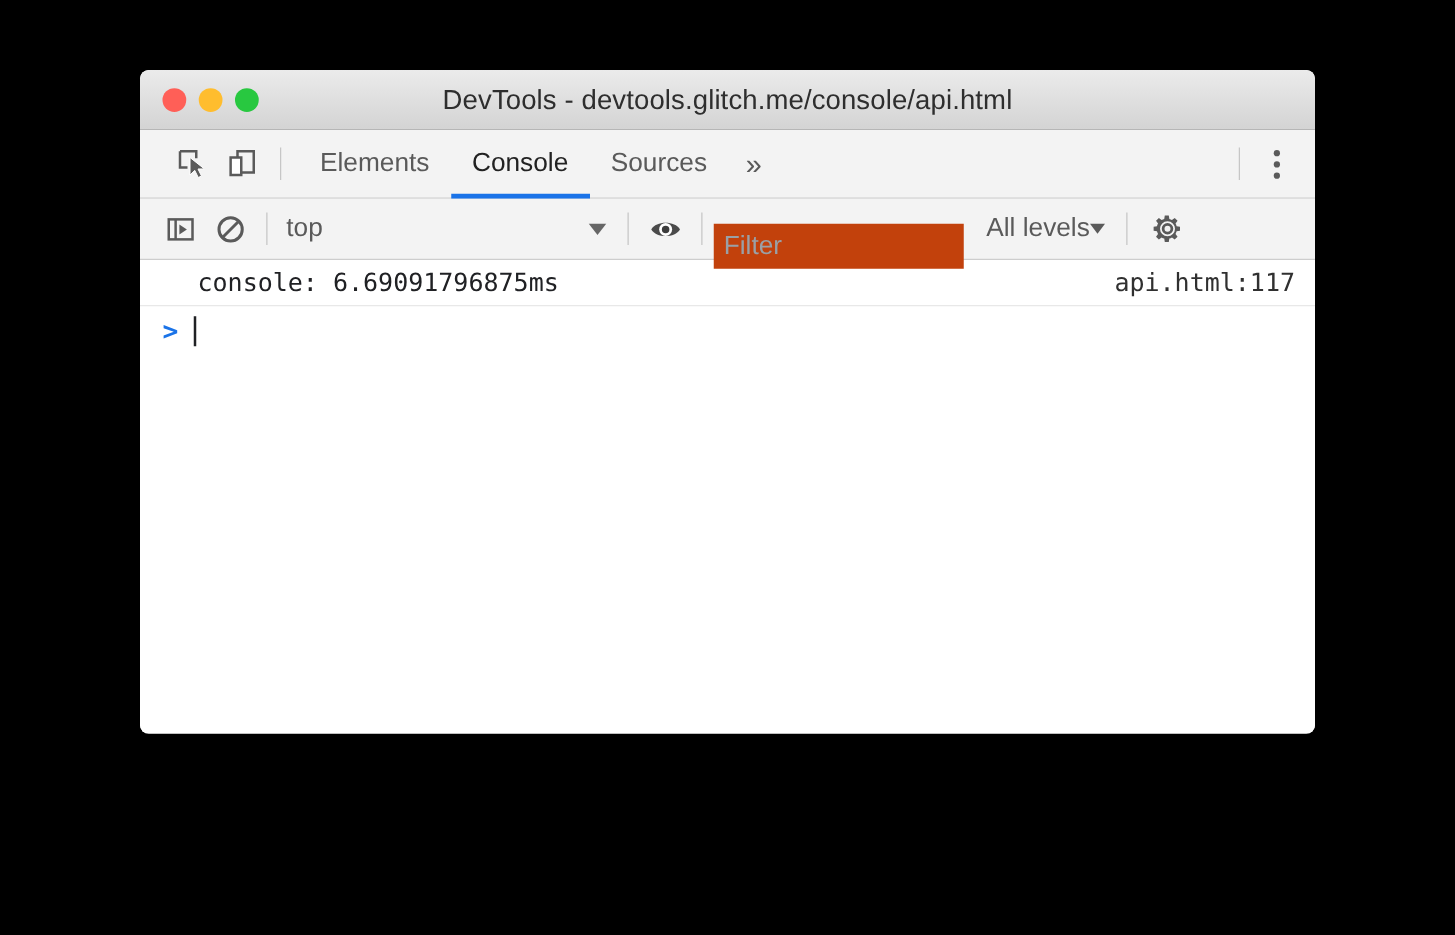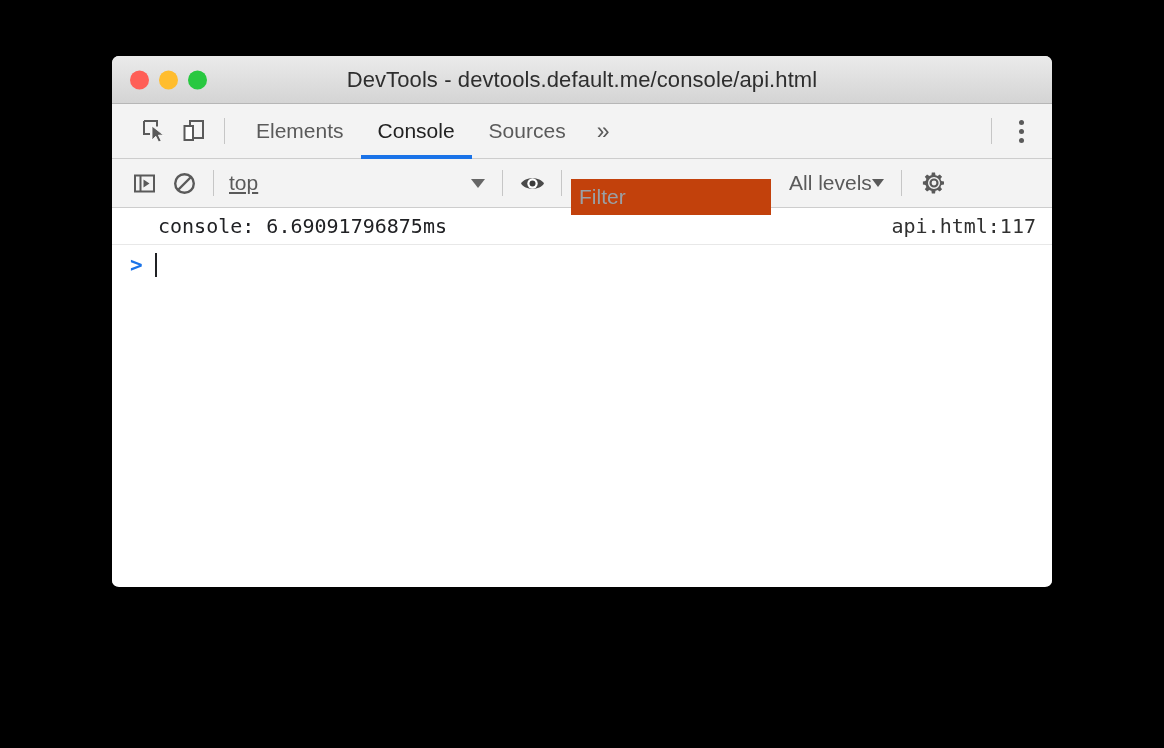--- a/index.html
+++ b/index.html
@@ -166,21 +166,20 @@
     align-items: center;
     justify-content: space-between;
     width: 270px;
     height: 34px;
     padding: 0 8px 0 6px;
     cursor: pointer;
   }
   #context-label {
     font-size: 21px;
     color: #5a5a5a;
-    text-decoration: underline;
   }
   .caret {
     width: 0; height: 0;
     border-left: 7px solid transparent;
     border-right: 7px solid transparent;
     border-top: 9px solid #666666;
     display: block;
   }
   #filter-input {
     width: 200px;
@@ -277,21 +276,21 @@
 <body>
 
 <div id="window">
 
   <div id="titlebar">
     <div id="traffic-lights">
       <span class="light red" style="background: rgb(255, 95, 87);"></span>
       <span class="light yellow" style="background: rgb(255, 189, 46);"></span>
       <span class="light green" style="background: rgb(40, 200, 64);"></span>
     </div>
-    <div id="window-title">DevTools - devtools.default.me/console/api.html</div>
+    <div id="window-title">DevTools - devtools.glitch.me/console/api.html</div>
   </div>
 
   <div id="tabbar">
 
     <div class="tb-icon-btn">
       <svg width="26" height="26" viewBox="0 0 26 26" aria-hidden="true">
         <path d="M3 3 H16 V8.5" fill="none" stroke="#5a5a5a" stroke-width="2"></path>
         <path d="M3 3 V16 H9" fill="none" stroke="#5a5a5a" stroke-width="2"></path>
         <path d="M11 8 L11 22 L14.8 18.3 L17.6 24 L20.2 22.8 L17.4 17.2 L22.5 17.1 Z" fill="#5a5a5a" stroke="#ffffff" stroke-width="0.8"></path>
       </svg>

